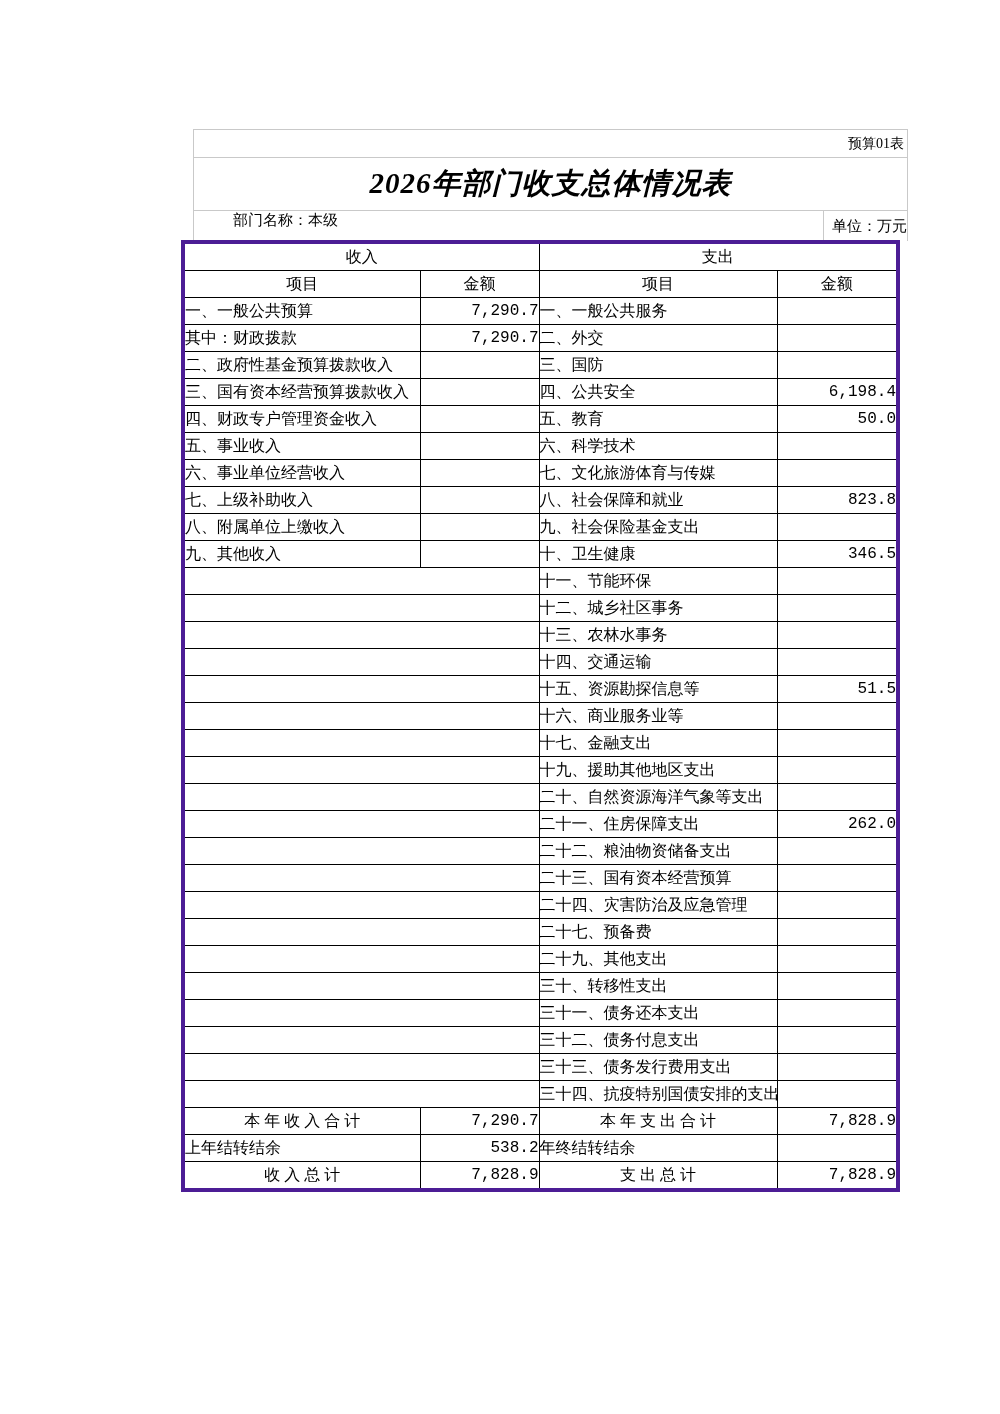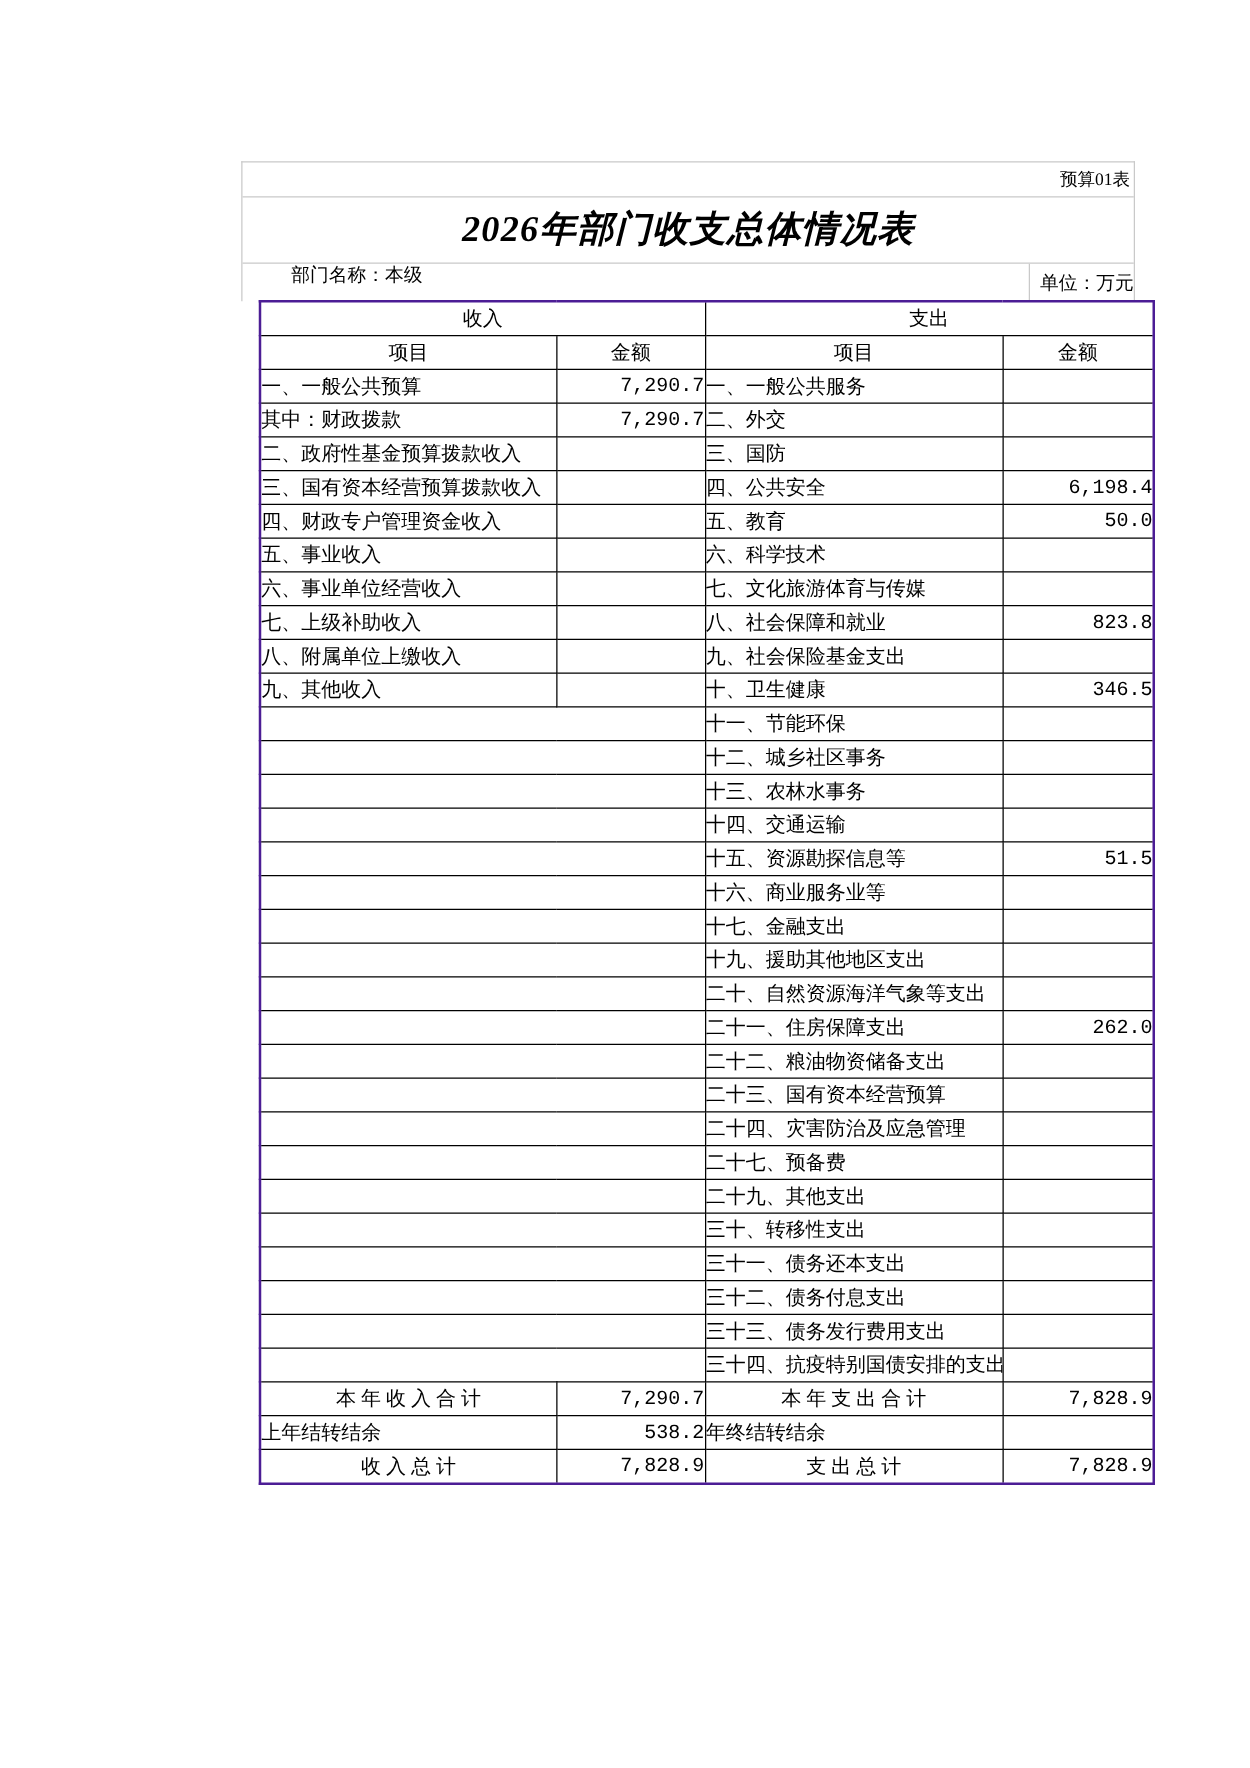--- a/index.html
+++ b/index.html
@@ -37,23 +37,23 @@
     flex:0 0 594px;box-sizing:border-box;
     display:flex;padding-left:4px;white-space:nowrap;margin-left:35px;
   }
   .meta-right{
     flex:1;box-sizing:border-box;border-left:1px solid #c9c9c9;
     display:flex;align-items:center;justify-content:flex-end;white-space:nowrap;
   }
 
   
   table.budget{
-    position:absolute;left:207px;top:240px;width:715px;
+    position:absolute;left:181px;top:240px;width:715px;
     border-collapse:collapse;table-layout:fixed;
-    border:2px solid #4c1d95;
+    border:4px solid #4c1d95;
     font-size:16px;background:#fff;
   }
   table.budget th, table.budget td{
     border:1px solid #000;
     height:26px;
     padding:0;
     font-weight:normal;
     overflow:hidden;
     white-space:nowrap;
     box-sizing:content-box;

